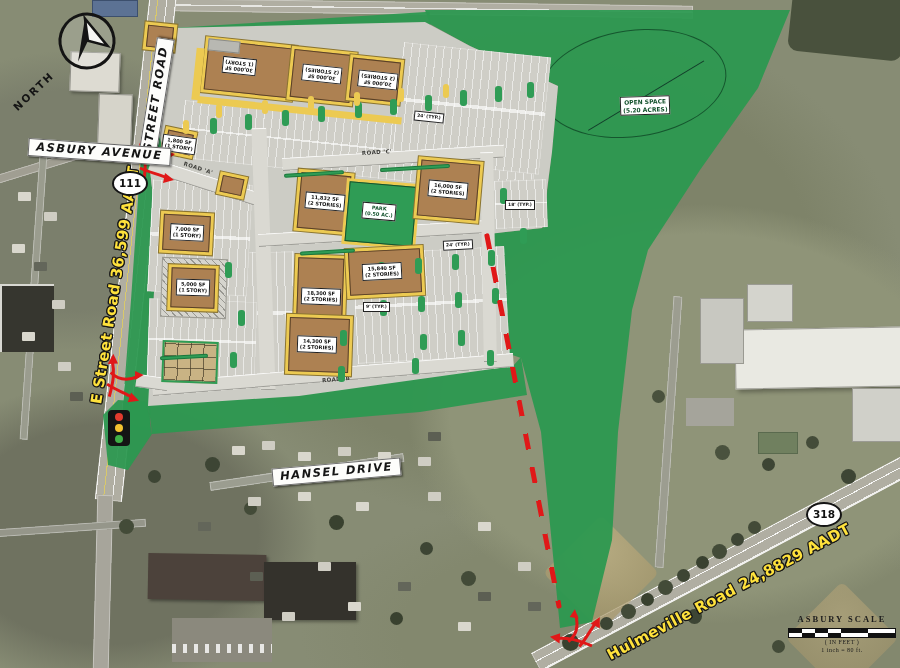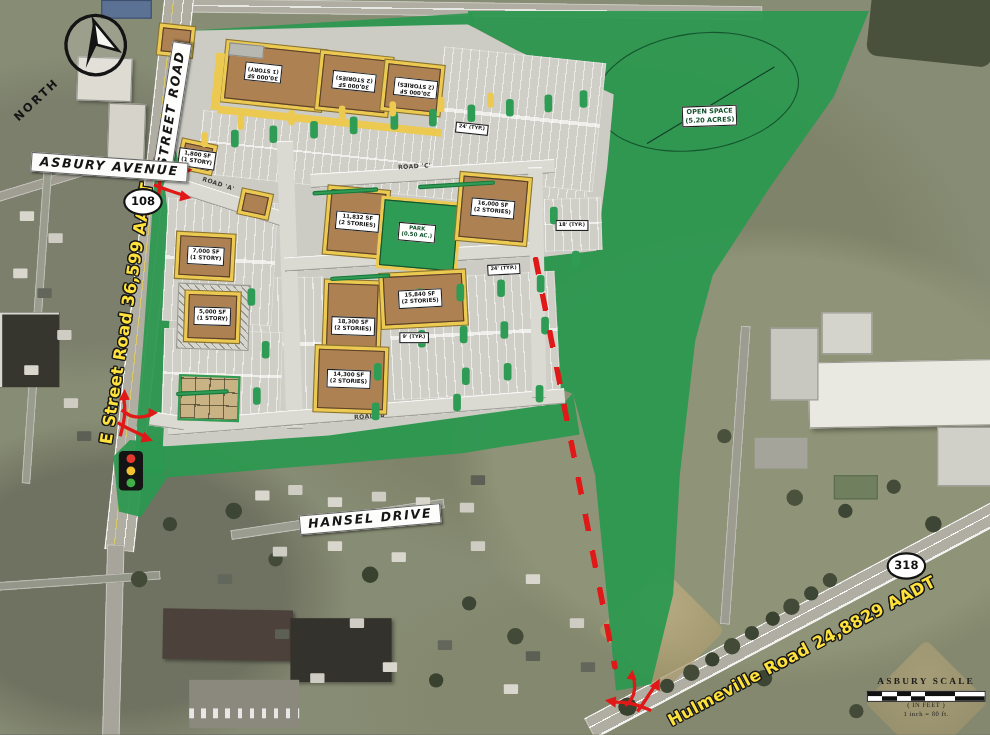--- a/index.html
+++ b/index.html
@@ -252,21 +252,21 @@
       <polygon points="35,39 44,46 33,49" fill="#e01818"></polygon>
   </svg>
 
   <div class="banner" style="left:95px;top:90px;transform:rotate(-81deg);transform-origin:center;">STREET ROAD</div>
   <div class="banner" style="left:28px;top:143px;transform:rotate(4deg);">ASBURY AVENUE</div>
   <div class="banner" style="left:272px;top:463px;transform:rotate(-5deg);">HANSEL DRIVE</div>
 
   <div class="aadt" style="left:104px;top:390px;transform:rotate(-81deg);transform-origin:left bottom;">E Street Road 36,599 AADT</div>
   <div class="aadt" style="left:612px;top:648px;transform:rotate(-28deg);transform-origin:left bottom;">Hulmeville Road 24,8829 AADT</div>
 
-  <div class="shield" style="left:112px;top:171px;">108</div>
+  <div class="shield" style="left:112px;top:171px;">111</div>
   <div class="shield" style="left:806px;top:502px;">318</div>
 
   <svg class="abs" style="left:52px;top:6px;transform:rotate(-18deg);z-index:70;" width="70" height="70" viewBox="0 0 70 70">
     <circle cx="35" cy="35" r="27" fill="rgba(250,250,248,.18)" stroke="#141414" stroke-width="3"></circle>
     <path d="M20 52 L40 13 L36 35 Z" fill="#141414"></path>
     <path d="M40 13 L53 46 L36 35 Z" fill="#f5f5f2" stroke="#141414" stroke-width="2.5"></path>
   </svg>
   <div class="abs" style="left:8px;top:86px;transform:rotate(-43deg);font:800 10.5px/1 'DejaVu Sans',sans-serif;color:#141414;letter-spacing:2px;z-index:70;">NORTH</div>
 
   <div class="abs" style="left:108px;top:410px;width:22px;height:36px;background:#141414;border-radius:4px;z-index:70;display:flex;flex-direction:column;align-items:center;justify-content:space-evenly;">

